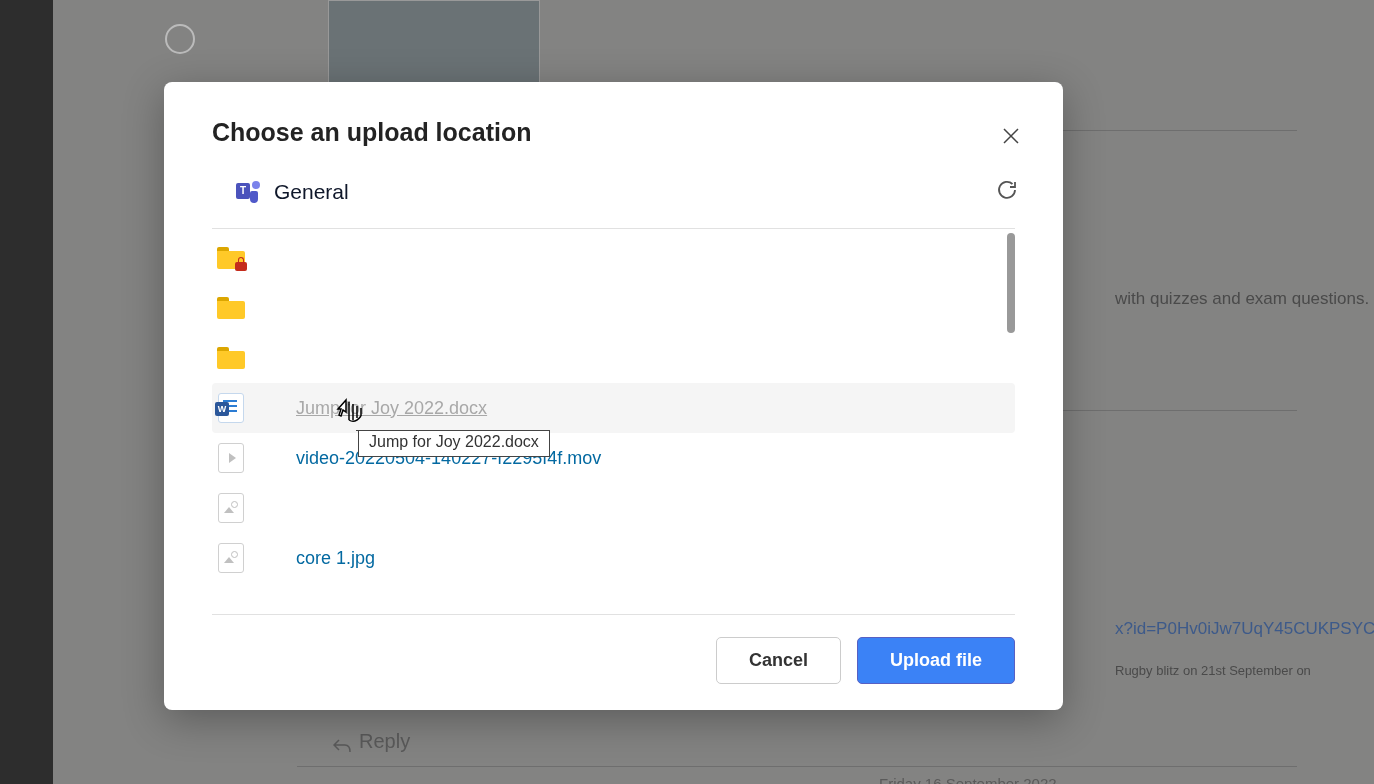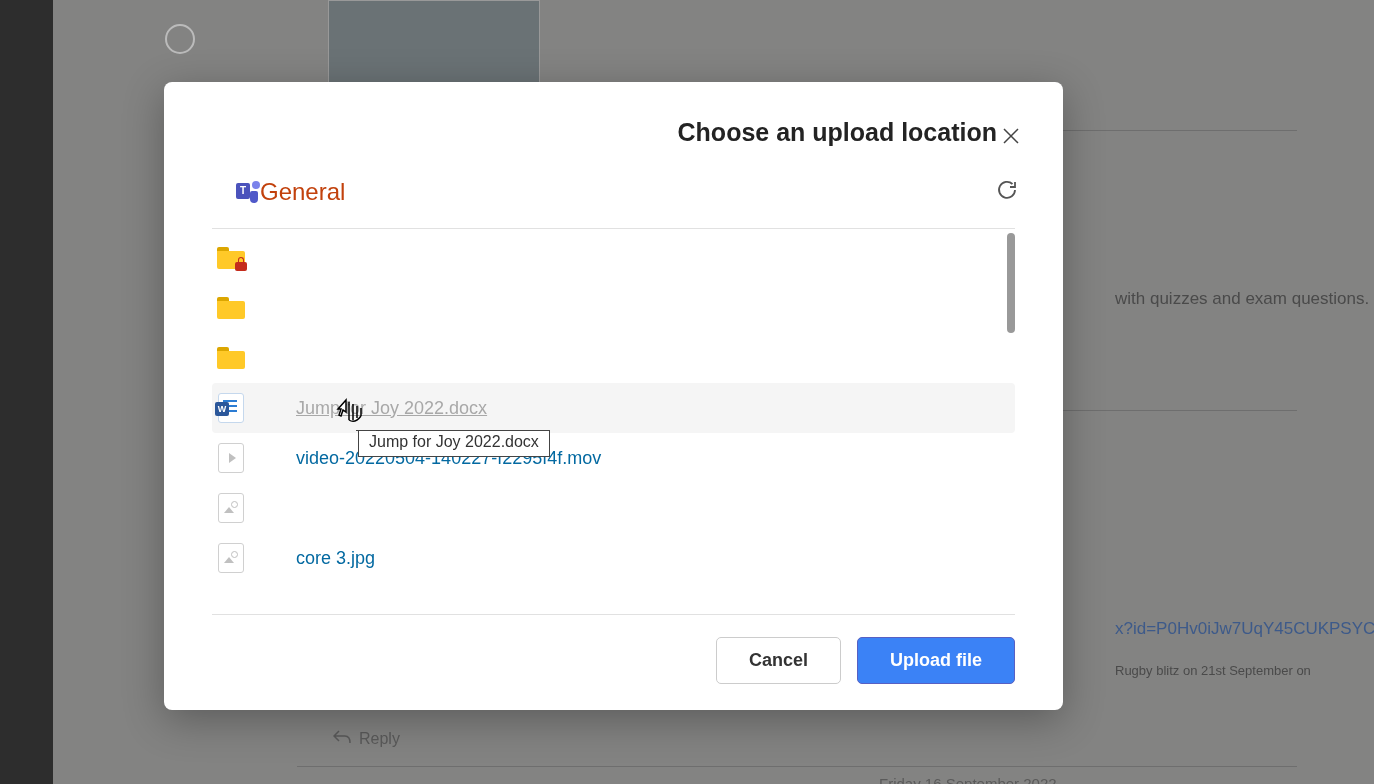--- a/index.html
+++ b/index.html
@@ -69,23 +69,23 @@
       color: #4a4a4a;
       font-size: 13px;
       white-space: nowrap;
       margin-top: 40px;
     }
     .bg-reply {
       position: absolute;
       left: 280px;
       top: 730px;
       color: #5a5a5a;
-      font-size: 16px;
-      display: flex;
-      align-items: flex-start;
+      font-size: 20px;
+      display: flex;
+      align-items: flex-end;
       gap: 8px;
     }
     .bg-line {
       position: absolute;
       height: 1px;
       background: #6e6e6e;
     }
     .bg-date {
       position: absolute;
       left: 826px;
@@ -104,21 +104,21 @@
       height: 628px;
       background: #fff;
       border-radius: 8px;
       box-shadow: 0 10px 40px rgba(0,0,0,0.3);
       display: flex;
       flex-direction: column;
       padding: 0;
     }
     .modal-header {
       display: flex;
-      justify-content: flex-end;
+      justify-content: space-between;
       align-items: flex-start;
       padding: 36px 48px 0 48px;
     }
     .modal-title {
       font-size: 25px;
       font-weight: 700;
       color: #232323;
     }
     .close-btn {
       width: 28px;
@@ -133,22 +133,23 @@
     }
     .breadcrumb-row {
       display: flex;
       justify-content: space-between;
       align-items: center;
       padding: 24px 48px 18px 72px;
     }
     .breadcrumb {
       display: flex;
       align-items: center;
-      font-size: 24px;
-      color: #c2410c;
+      gap: 14px;
+      font-size: 21px;
+      color: #0f172a;
     }
     .teams-icon {
       width: 24px;
       height: 22px;
       position: relative;
       display: inline-block;
     }
     .teams-icon::before {
       content: "";
       position: absolute;
@@ -533,21 +534,21 @@
             <span class="img-mount"></span>
           </span>
         </div>
     </div>
     <div class="file-row">
       <div class="icon-slot">
           <span class="generic-icon">
             <span class="img-mount"></span>
           </span>
         </div>
-      <div class="name">core 3.jpg</div>
+      <div class="name">core 1.jpg</div>
     </div>
   </div>
 
   <div class="divider"></div>
 
   <div class="modal-footer">
     <button class="btn">Cancel</button>
     <button class="btn btn-primary">Upload file</button>
   </div>
 </div>

